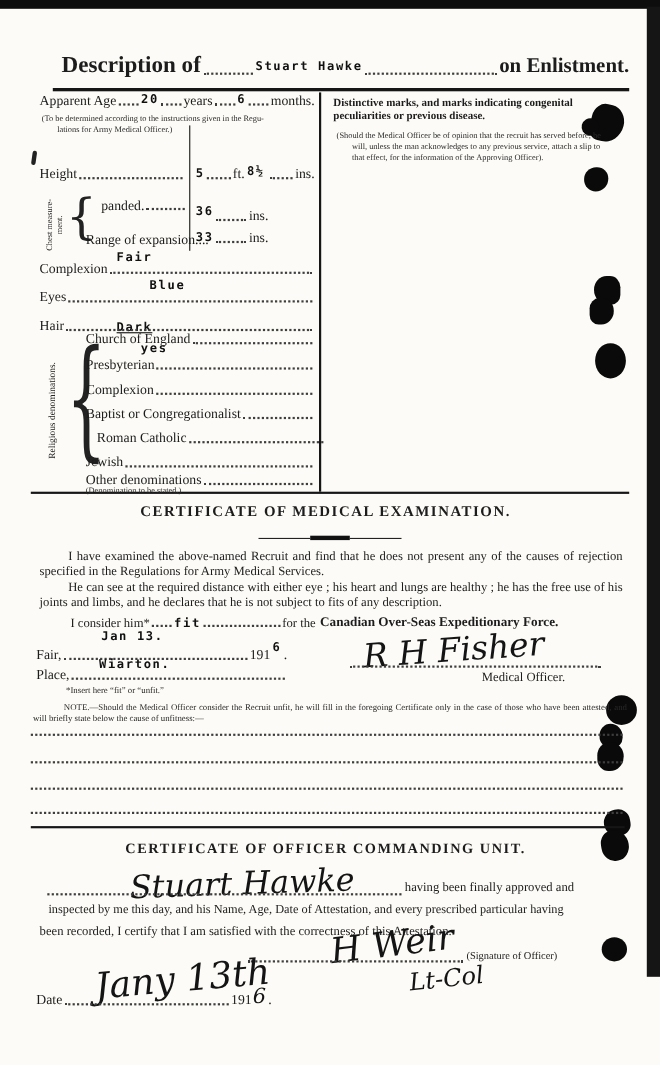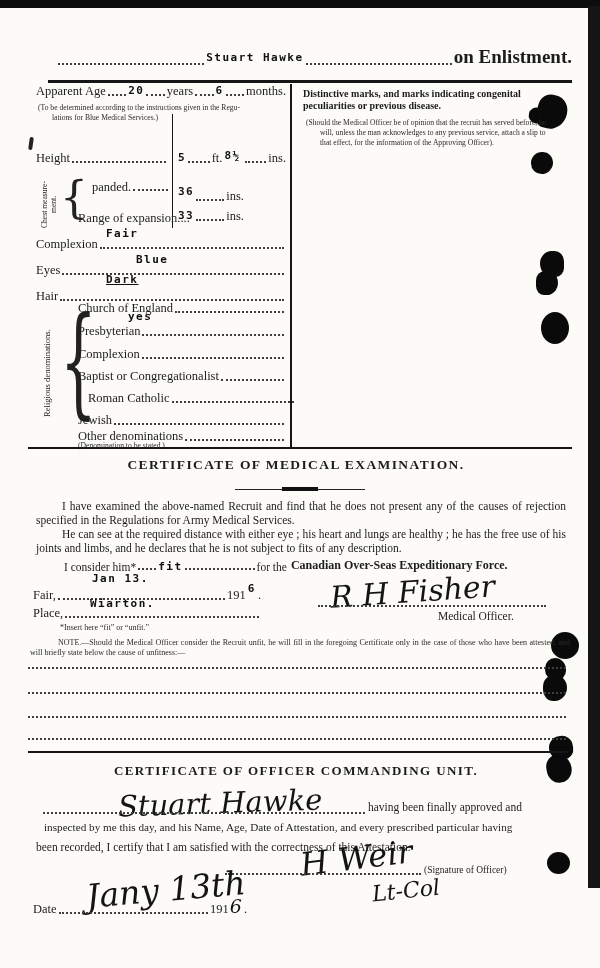--- a/index.html
+++ b/index.html
@@ -79,20 +79,21 @@
 <div class="blot blotA"></div>
 <div class="blot blotB"></div>
 <div class="blot blotC"></div>
 <div class="blot blotD"></div>
 <div class="blot blotE"></div>
 <div class="blot blotF"></div>
 <div class="blot blotG"></div>
 <div class="blot blotH"></div>
 
 <div class="row" style="left:56px; top:46px; width:516px;">
+  <span class="lbl" style="font-size:21px; font-weight:bold;">Description of</span>
   <span class="dots" style="min-width:14px;"></span>
   <span class="typed" style="margin-bottom:4px;">Stuart Hawke</span>
   <span class="dots" style="min-width:120px;"></span>
   <span class="lbl" style="font-size:19px; font-weight:bold;">on Enlistment.</span>
 </div>
 <div class="rule" style="left:48px; top:80px; width:524px; height:2.5px;"></div>
 
 <div class="rule" style="left:290px; top:84px; width:1.5px; height:363px;"></div>
 <div class="rule" style="left:28px; top:447px; width:544px; height:2px;"></div>
 <div class="rule" style="left:172px; top:114px; width:1px; height:114px;"></div>
@@ -103,21 +104,21 @@
   <span class="typed" style="margin-bottom:2px;">20</span>
   <span class="dots"></span>
   <span class="lbl">years</span>
   <span class="dots"></span>
   <span class="typed" style="margin-bottom:2px;">6</span>
   <span class="dots"></span>
   <span class="lbl">months.</span>
 </div>
 <div class="abs small-note" style="left:38px; top:103px; width:250px;">
   <div>(To be determined according to the instructions given in the Regu-</div>
-  <div style="padding-left:14px;">lations for Blue Medical Services.)</div>
+  <div style="padding-left:14px;">lations for Army Medical Officer.)</div>
 </div>
 
 <div class="row print" style="left:36px; top:152px; width:132px;">
   <span class="lbl">Height</span>
   <span class="dots"></span>
 </div>
 <div class="row print" style="left:178px; top:150px; width:108px;">
   <span class="typed" style="margin-bottom:2px;">5</span>
   <span class="dots"></span>
   <span class="lbl">ft.</span>
@@ -149,21 +150,21 @@
 <span class="abs typed" style="left:106px; top:227px;">Fair</span>
 <div class="row print" style="left:36px; top:238px; width:250px;justify-content:space-between;">
   <span class="lbl">Complexion</span>
   <span class="dots"></span>
 </div>
 <span class="abs typed" style="left:136px; top:253px;">Blue</span>
 <div class="row print" style="left:36px; top:264px; width:250px;">
   <span class="lbl">Eyes</span>
   <span class="dots"></span>
 </div>
-<span class="abs typed" style="left:106px; top:273px;text-decoration:underline;">Dark</span>
+<span class="abs typed" style="left:106px; top:291px;text-decoration:underline;">Dark</span>
 <div class="row print" style="left:36px; top:290px; width:250px;">
   <span class="lbl">Hair</span>
   <span class="dots"></span>
 </div>
 
 <div class="vlabel" style="left:42px; top:318px; height:110px; font-size:8.6px;">Religious denominations.</div>
 <div class="brace" style="left:60px; top:302px; font-size:58px; line-height:1; transform:scaleY(2.05);">{</div>
 <span class="abs typed" style="left:128px; top:310px;">yes</span>
 <div class="row print" style="left:78px; top:302px; width:208px;">
     <span class="lbl">Church of England</span>

